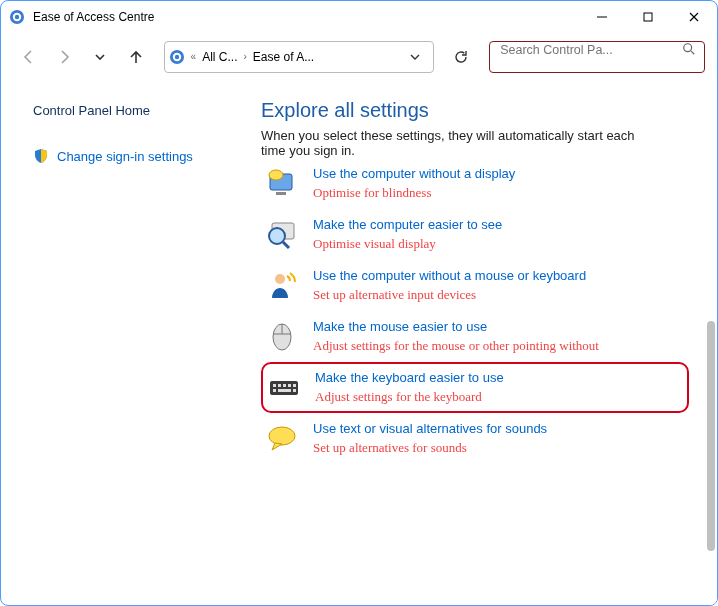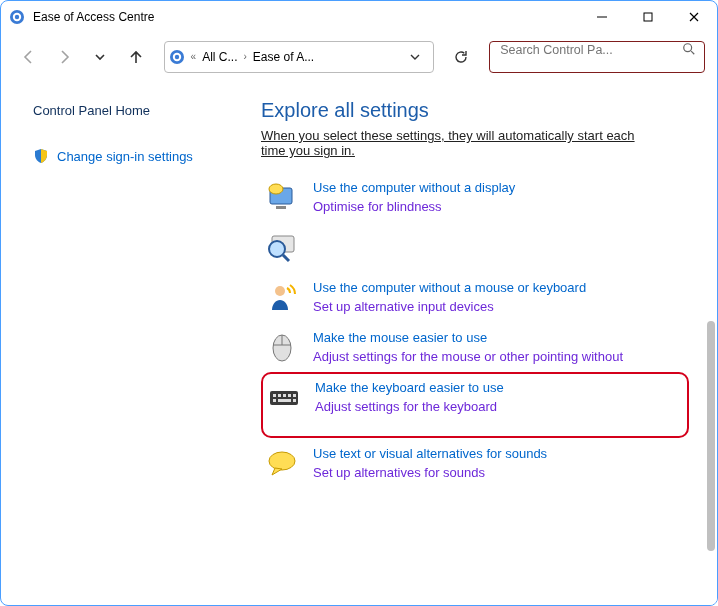--- a/index.html
+++ b/index.html
@@ -107,35 +107,35 @@
   .shield { width:16px; height:16px; }
   .content {
     flex:1 1 auto; padding:18px 28px 20px 0;
     overflow:hidden;
   }
   h1.page-title {
     margin:0 0 6px 0;
     font-size:20px; font-weight:400;
     color:#1d5daa;
   }
-  .page-sub { font-size:13px; color:#222; margin-bottom:14px; max-width:380px;text-decoration:underline; }
+  .page-sub { font-size:13px; color:#222; margin-bottom:0; max-width:380px; }
 
   .option {
     display:flex; gap:14px; padding:8px 4px;
     align-items:flex-start;
   }
   .option .opt-icon { width:34px; height:34px; flex:0 0 34px; }
   .option .texts { flex:1 1 auto; }
   .opt-link { color:#0066cc; font-size:13px; cursor:pointer; }
-  .opt-desc { color:#6d28d9; font-size:13px; margin-top:4px; }
+  .opt-desc { color:#ef4444; font-size:13px; margin-top:4px;font-family:Liberation Serif, serif; }
 
   .highlight {
     border:2.5px solid #d4001b;
     border-radius:10px;
-    padding:6px 6px 22px 4px;
+    padding:6px 6px 6px 4px;
   }
 
   
   .scrollbar {
     position:absolute; right:0; top:0; width:16px; bottom:0;
     background:#fff;
   }
   .scroll-thumb {
     position:absolute; right:2px; width:8px;
     top:240px; height:230px;
@@ -273,20 +273,24 @@
     </div>
 
     <div class="option">
       <span class="opt-icon">
         <svg viewBox="0 0 34 34" width="34" height="34">
           <rect x="7" y="6" width="22" height="16" rx="2" fill="#e6e6e6" stroke="#888"></rect>
           <circle cx="12" cy="19" r="8" fill="#bfe0ff" stroke="#2a5a99" stroke-width="2"></circle>
           <path d="M18 25l6 6" stroke="#2a5a99" stroke-width="3"></path>
         </svg>
       </span>
+      <div class="texts">
+        <div class="opt-link">Make the computer easier to see</div>
+        <div class="opt-desc">Optimise visual display</div>
+      </div>
     </div>
 
     <div class="option">
       <span class="opt-icon">
         <svg viewBox="0 0 34 34" width="34" height="34">
           <circle cx="15" cy="11" r="5" fill="#f4c28c"></circle>
           <path d="M7 30c0-6 4-10 8-10s8 4 8 10z" fill="#1d5daa"></path>
           <path d="M22 8c2 1 3 3 3 5M25 5c3 2 5 5 5 9" fill="none" stroke="#f5b400" stroke-width="2"></path>
         </svg>
       </span>

